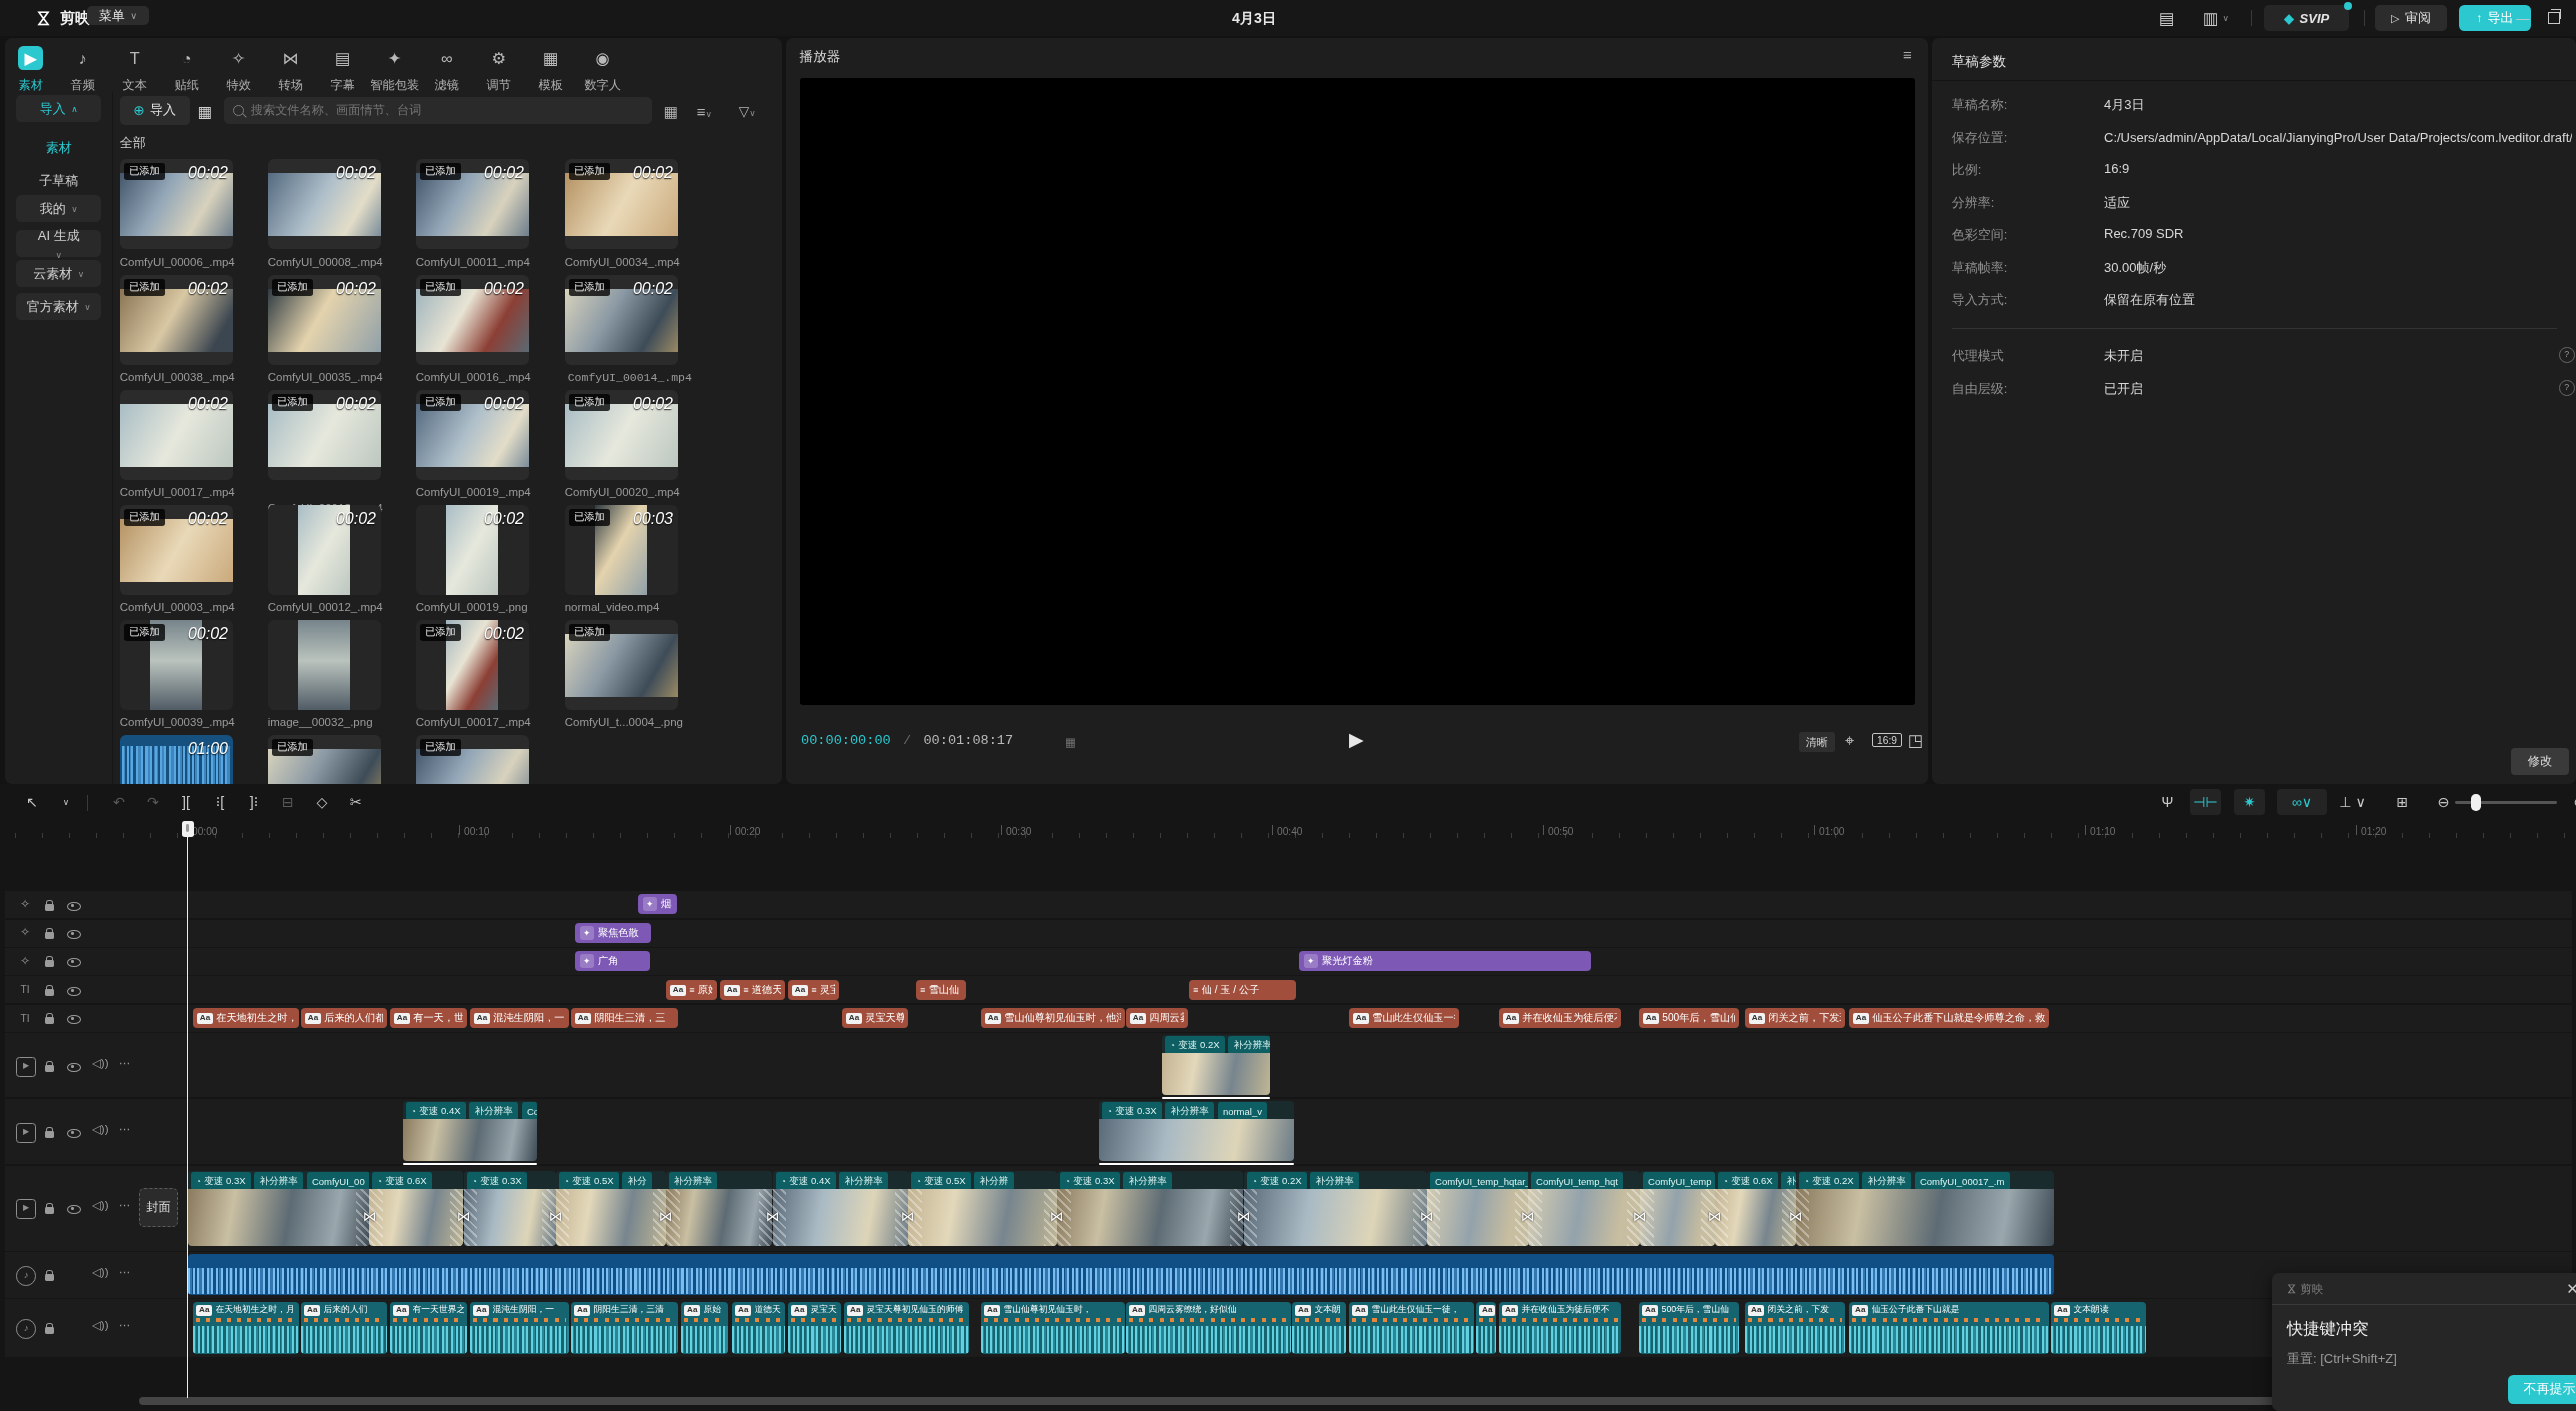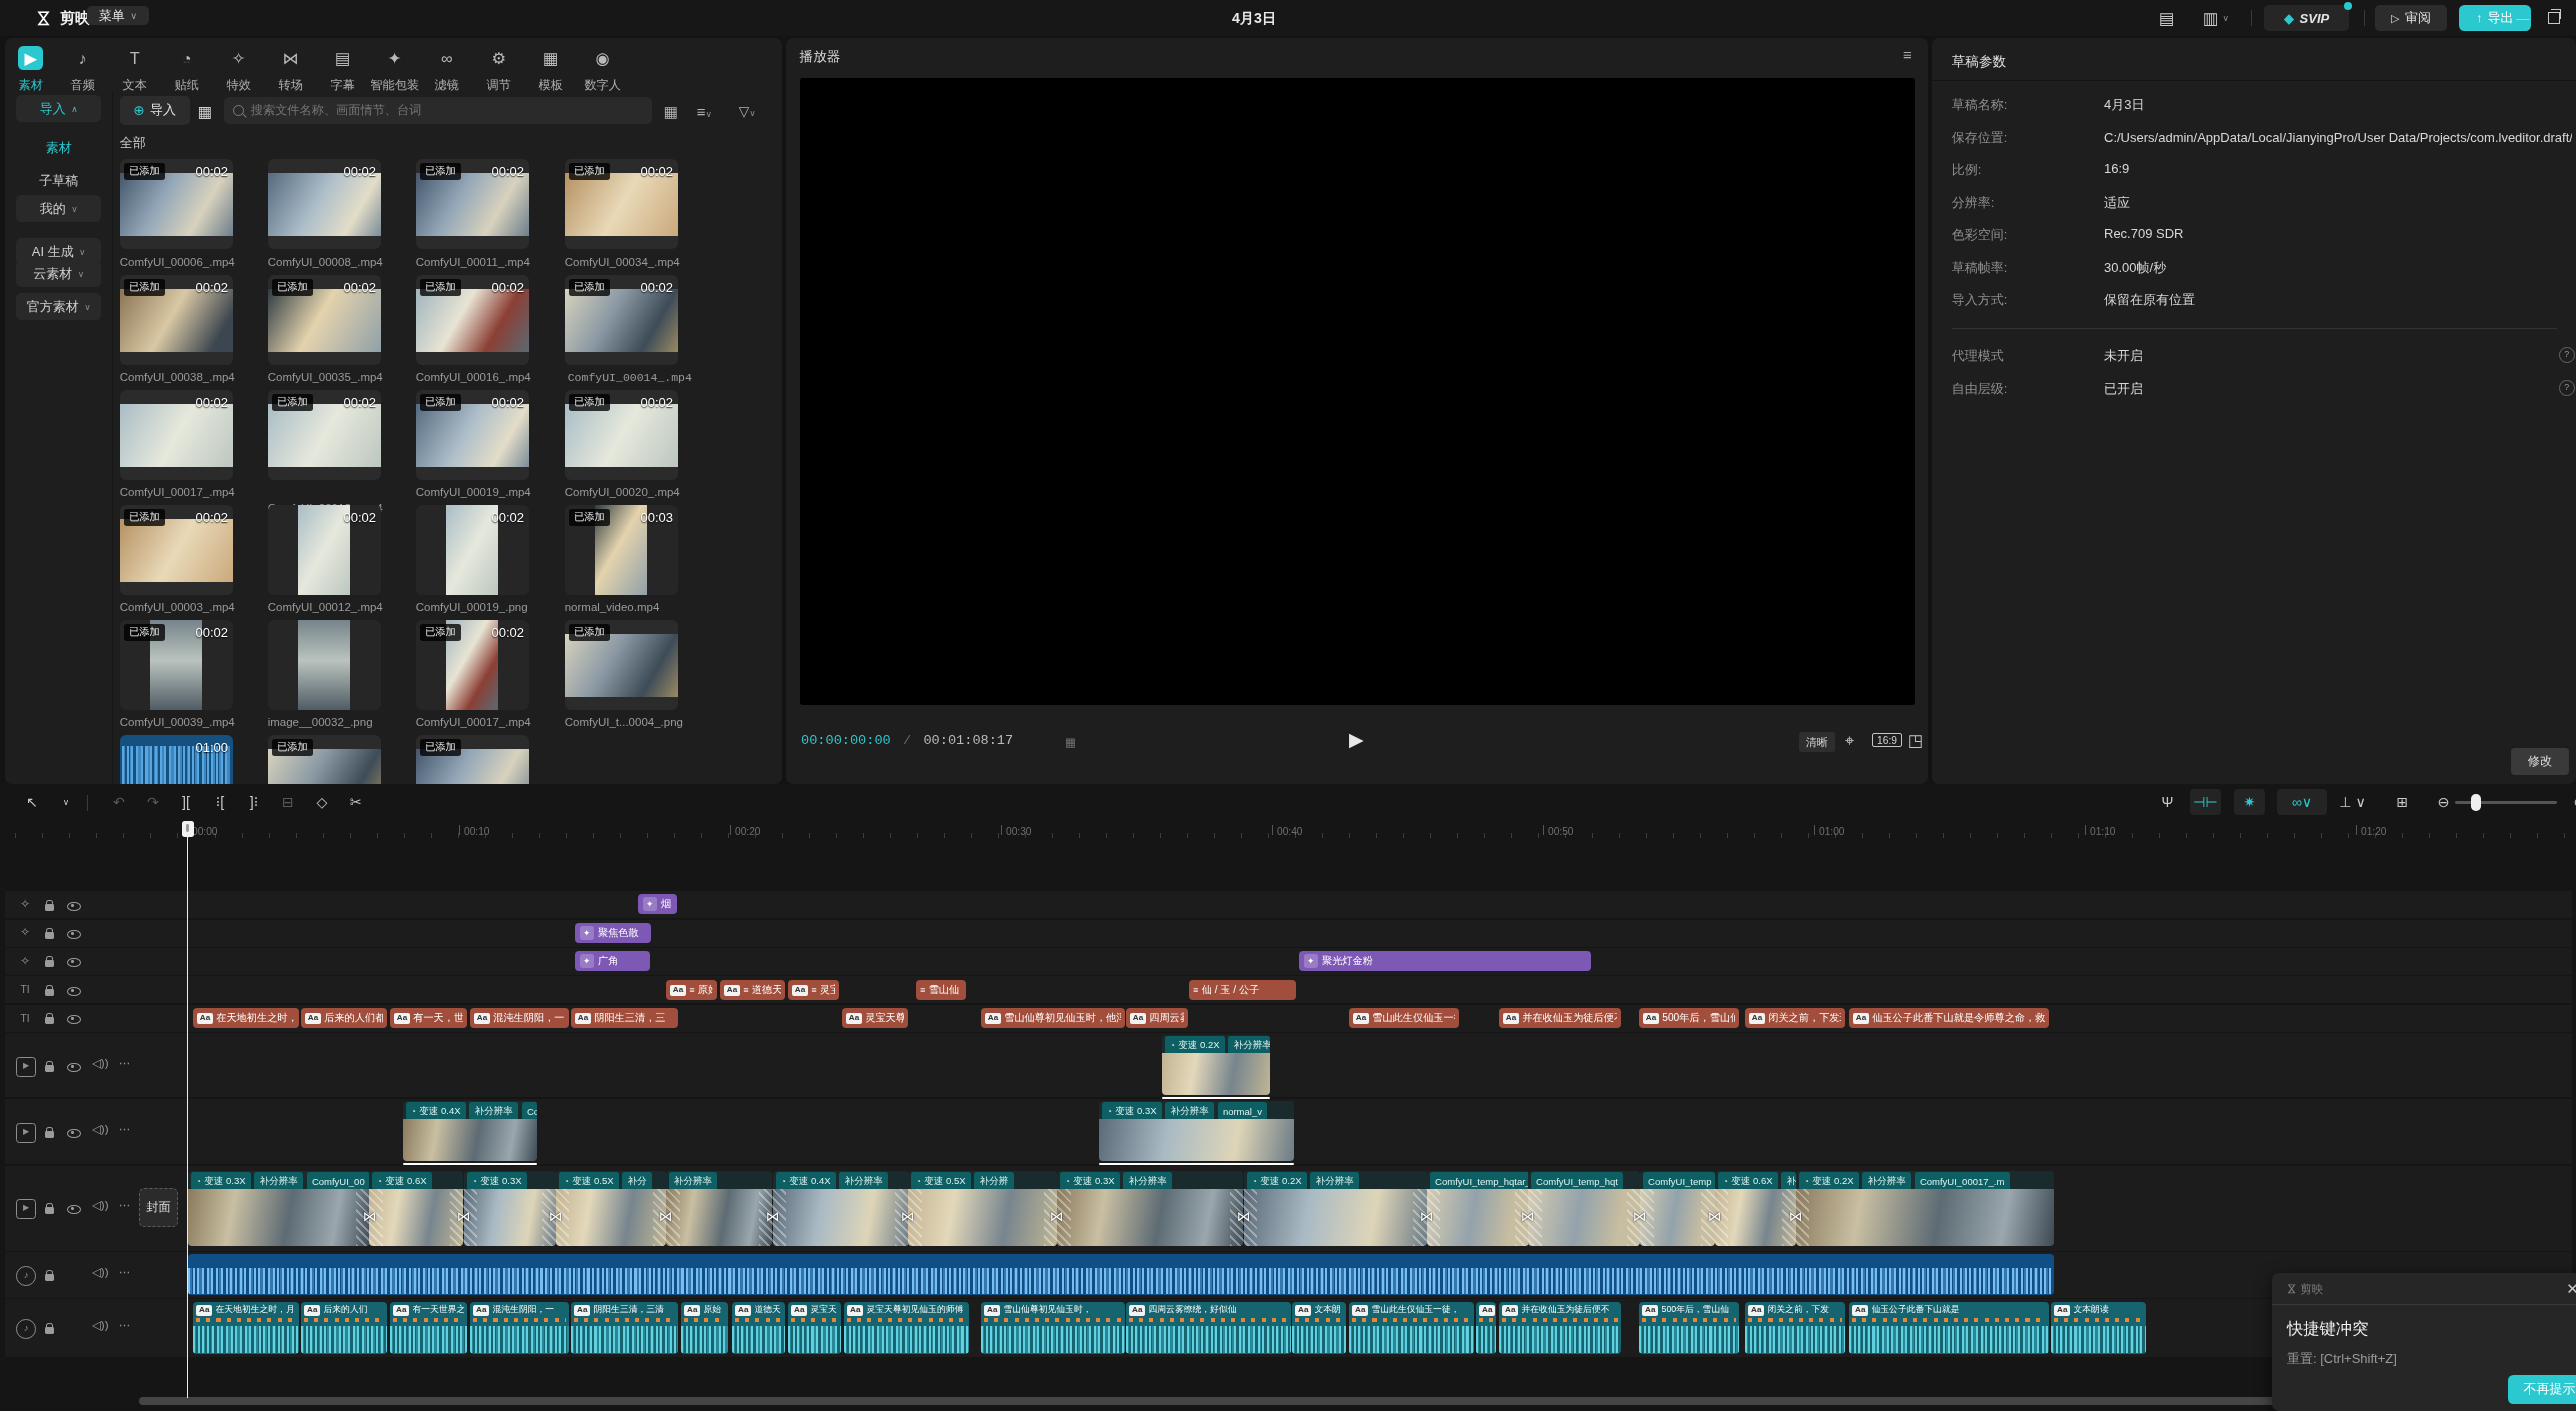--- a/index.html
+++ b/index.html
@@ -27,21 +27,21 @@
   .tab{display:flex;flex-direction:column;align-items:center;gap:6.1px;width:52px;padding-top:8.1px;cursor:default;}
   .tab .tico{width:24.4px;height:24.4px;display:flex;align-items:center;justify-content:center;font-size:16.3px;color:#b9b9b9;border-radius:5.4px;}
   .tab .tlab{font-size:12.2px;color:#b0b0b0;}
   .tab.active .tico{background:#2bc8cf;color:#fff;}
   .tab.active .tlab{color:#2bc8cf;}
   .side-item{position:absolute;left:11.5px;width:85px;height:27px;display:flex;align-items:center;justify-content:center;gap:5.4px;font-size:13px;color:#d0d0d0;}
   .side-pill{background:#292929;border-radius:5.4px;}
   .card{position:absolute;width:113px;height:90px;background:#2b2b2b;border-radius:6.1px;overflow:hidden;}
   .card .img{position:absolute;}
   .badge-added{position:absolute;left:4.1px;top:4.1px;background:rgba(0,0,0,.78);color:#eee;font-size:10.2px;padding:1.4px 5.4px;border-radius:2.7px;}
-  .badge-dur{position:absolute;right:4.7px;top:4.7px;color:#fff;font-size:13px;text-shadow:0 0.7px 1.4px rgba(0,0,0,.9);}
+  .badge-dur{position:absolute;right:4.7px;top:4.7px;color:#fff;font-size:16px;text-shadow:0 0.7px 1.4px rgba(0,0,0,.9);font-style:italic;}
   .cname{position:absolute;width:142px;font-size:11.5px;color:#9a9a9a;white-space:nowrap;overflow:hidden;}
   
   .t-inkblue{background:linear-gradient(120deg,#45566b,#93a7b8 38%,#d8d2bd 70%,#6d7e8c);}
   .t-inkblue2{background:linear-gradient(120deg,#556a80,#aebfca 45%,#e3ddc8 75%,#7a8c99);}
   .t-tan{background:linear-gradient(120deg,#b59263,#e9d9b8 50%,#caa97c);}
   .t-tan2{background:linear-gradient(120deg,#8a7454,#d9c8a4 45%,#3c4650 85%);}
   .t-figure{background:linear-gradient(120deg,#2f3b42,#e4d3ad 45%,#90a0a8);}
   .t-figure2{background:linear-gradient(120deg,#9fb4bd,#e8e4d4 40%,#8c3f35 70%,#5a6a74);}
   .t-mountain{background:linear-gradient(120deg,#d8d3bd,#8c9aa5 40%,#3e4c58 75%,#9b8a64);}
   .t-pale{background:linear-gradient(120deg,#a9bdc5,#e6e8dc 50%,#bcc7c0);}
@@ -182,21 +182,21 @@
         <div class="side-item" style="top: 96px;">
           <div style="color: rgb(43, 200, 207);">素材</div>
         </div>
         <div class="side-item" style="top: 129px;">
           <div>子草稿</div>
         </div>
         <div class="side-item side-pill" style="top: 157px;">
           <div>我的</div>
           <div style="font-size: 8.8px; color: rgb(138, 138, 138);">∨</div>
         </div>
-        <div class="side-item side-pill" style="top: 200px;">
+        <div class="side-item side-pill" style="top: 192px; flex-direction: column;">
           <div>AI 生成</div>
           <div style="font-size: 8.8px; color: rgb(138, 138, 138);">∨</div>
         </div>
         <div class="side-item side-pill" style="top: 222px;">
           <div>云素材</div>
           <div style="font-size: 8.8px; color: rgb(138, 138, 138);">∨</div>
         </div>
         <div class="side-item side-pill" style="top: 255px;">
           <div>官方素材</div>
           <div style="font-size: 8.8px; color: rgb(138, 138, 138);">∨</div>

